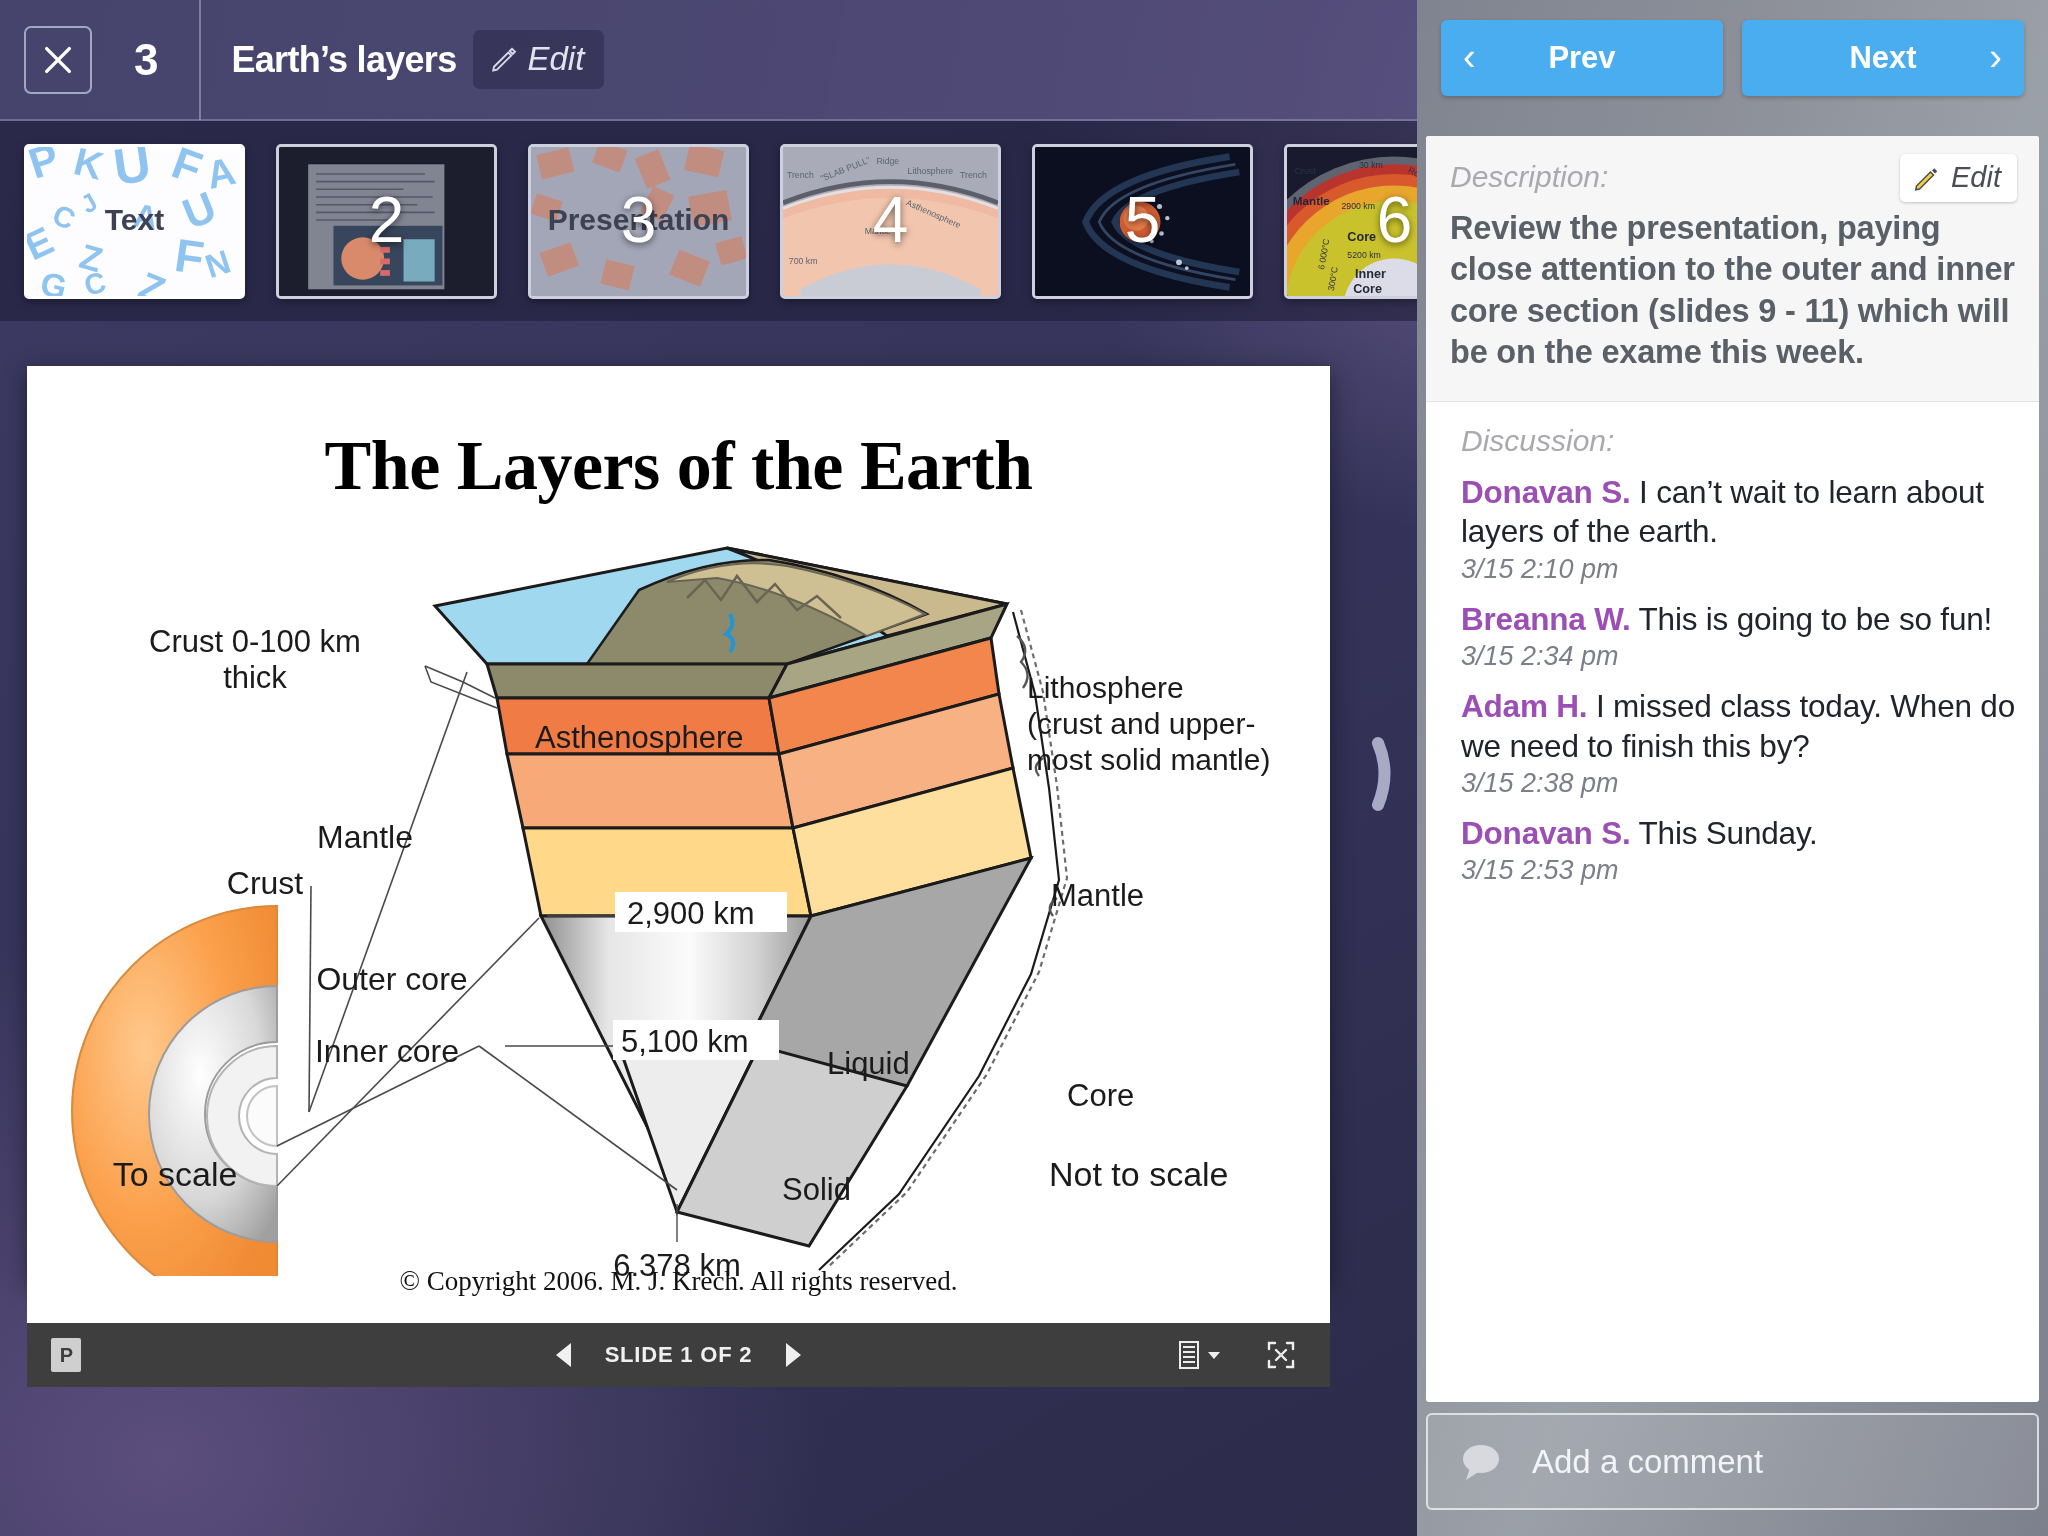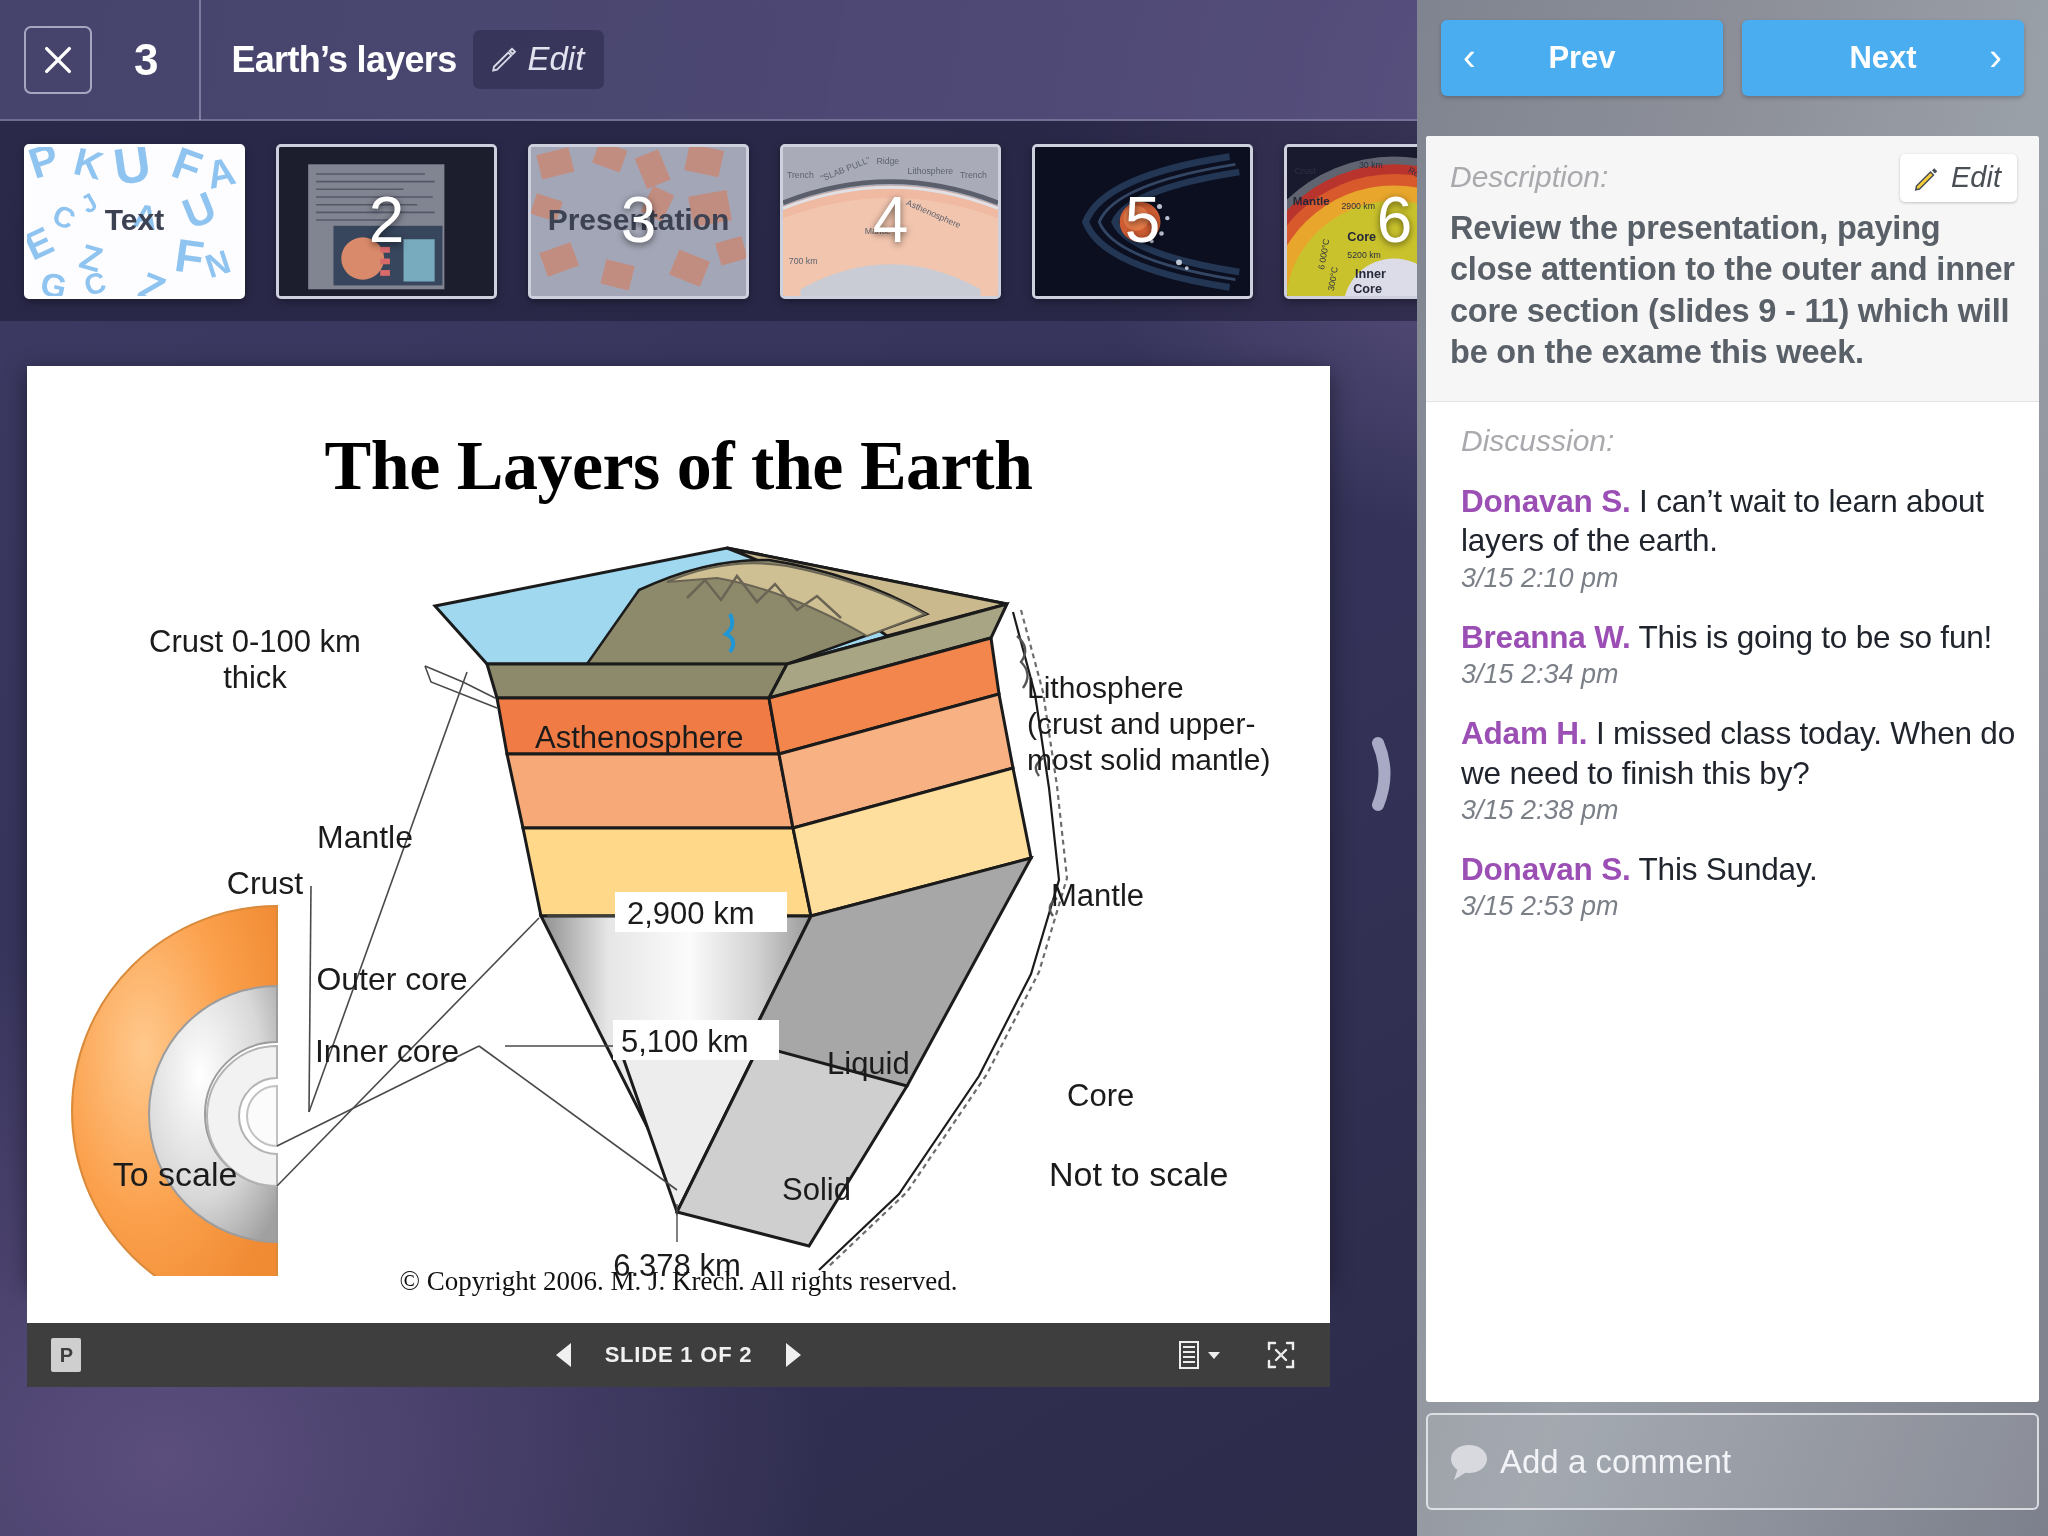--- a/index.html
+++ b/index.html
@@ -221,34 +221,34 @@
     display: flex; align-items: center; gap: 9px;
     cursor: pointer;
   }
   #desc-edit-btn .lbl { font-size: 29px; font-style: italic; color: #4a4f56; }
   #desc-text {
     margin-top: 14px;
     font-size: 32.5px; font-weight: 700; color: #5a6068;
     line-height: 1.27; letter-spacing: -0.2px;
   }
   #discussion-block { padding: 22px 24px 10px 35px; }
-  .comment { margin-top: 24px; }
+  .comment { margin-top: 15px; }
   .comment:first-of-type { margin-top: 16px; }
   .c-line { font-size: 31.5px; color: #20242c; line-height: 1.25; letter-spacing: -0.2px; }
   .c-author { color: #9b4fb5; font-weight: 700; }
   .c-time { font-size: 27px; font-style: italic; color: #7b7f87; margin-top: 2px; }
 
   #comment-bar {
     position: absolute; left: 9px; bottom: 26px;
     width: 613px; height: 97px;
     border: 2px solid rgba(235,237,242,0.82);
     border-radius: 6px;
     background: rgba(255,255,255,0.10);
-    display: flex; align-items: center; gap: 8px;
-    padding-left: 20px;
+    display: flex; align-items: center; gap: 28px;
+    padding-left: 32px;
     cursor: text;
   }
   #comment-bar .ph { color: #f3f4f7; font-size: 33px; }
 </style>
 </head>
 <body>
 
 <div id="app">
 
   <div id="main-area">

